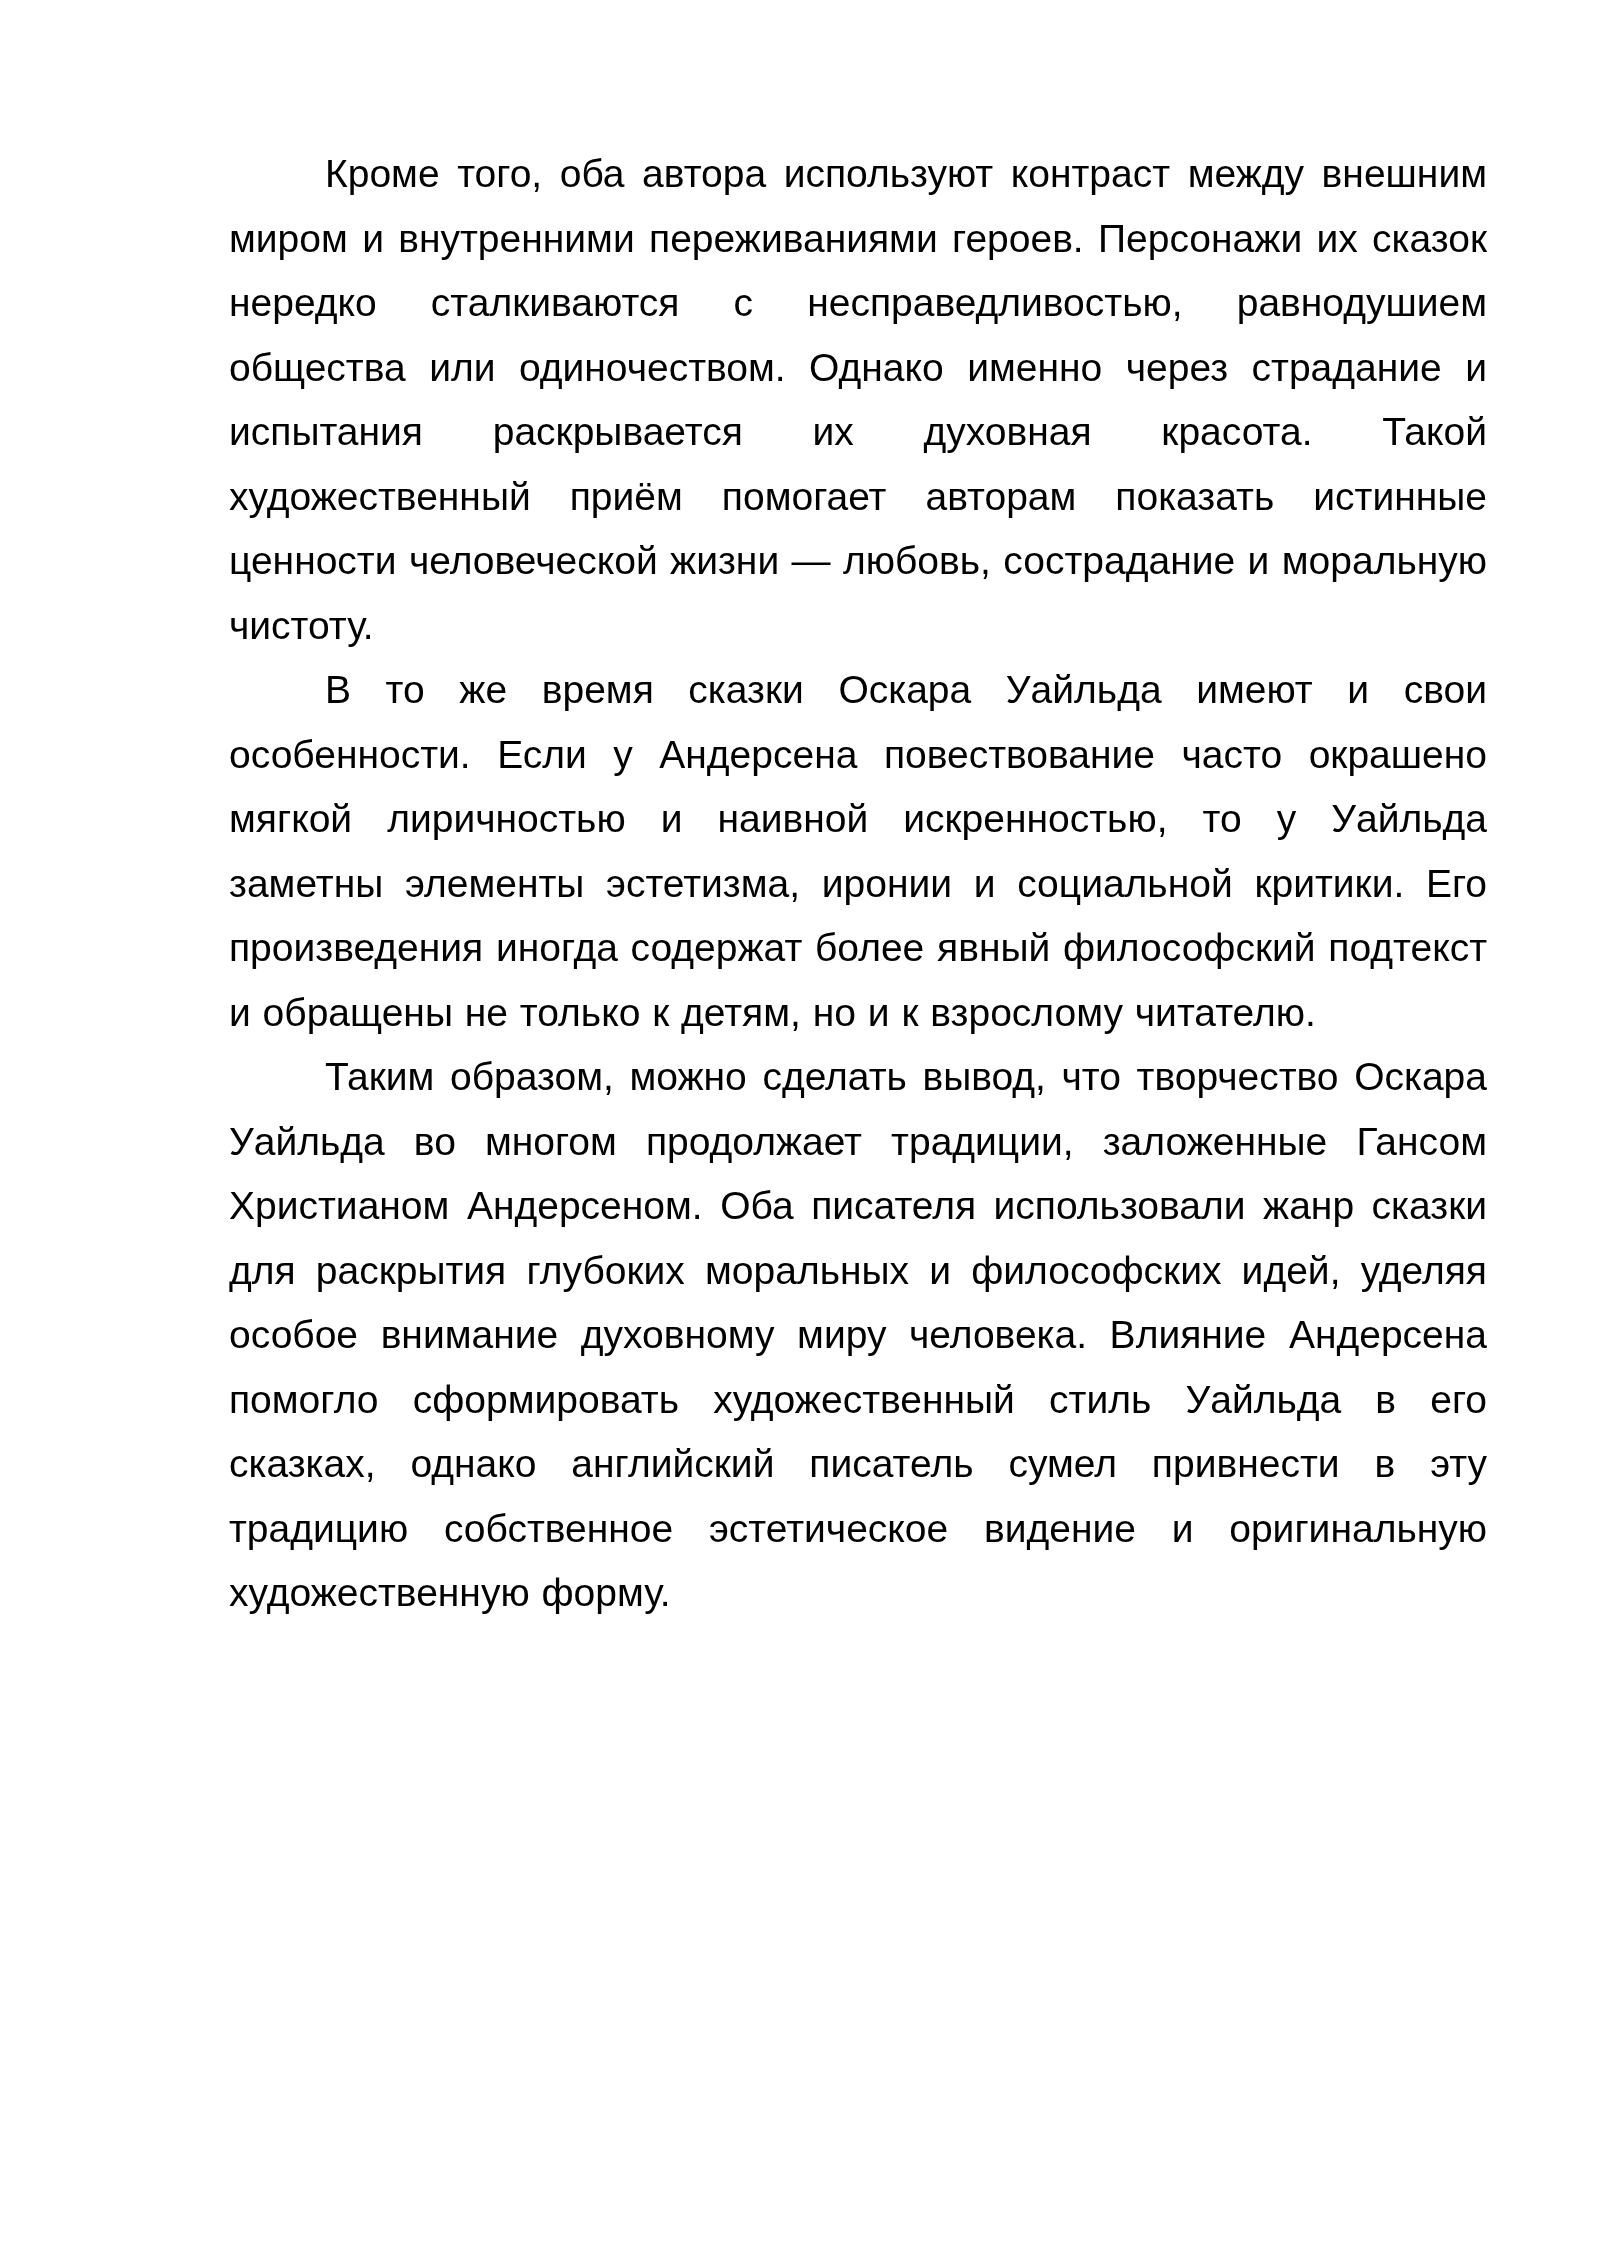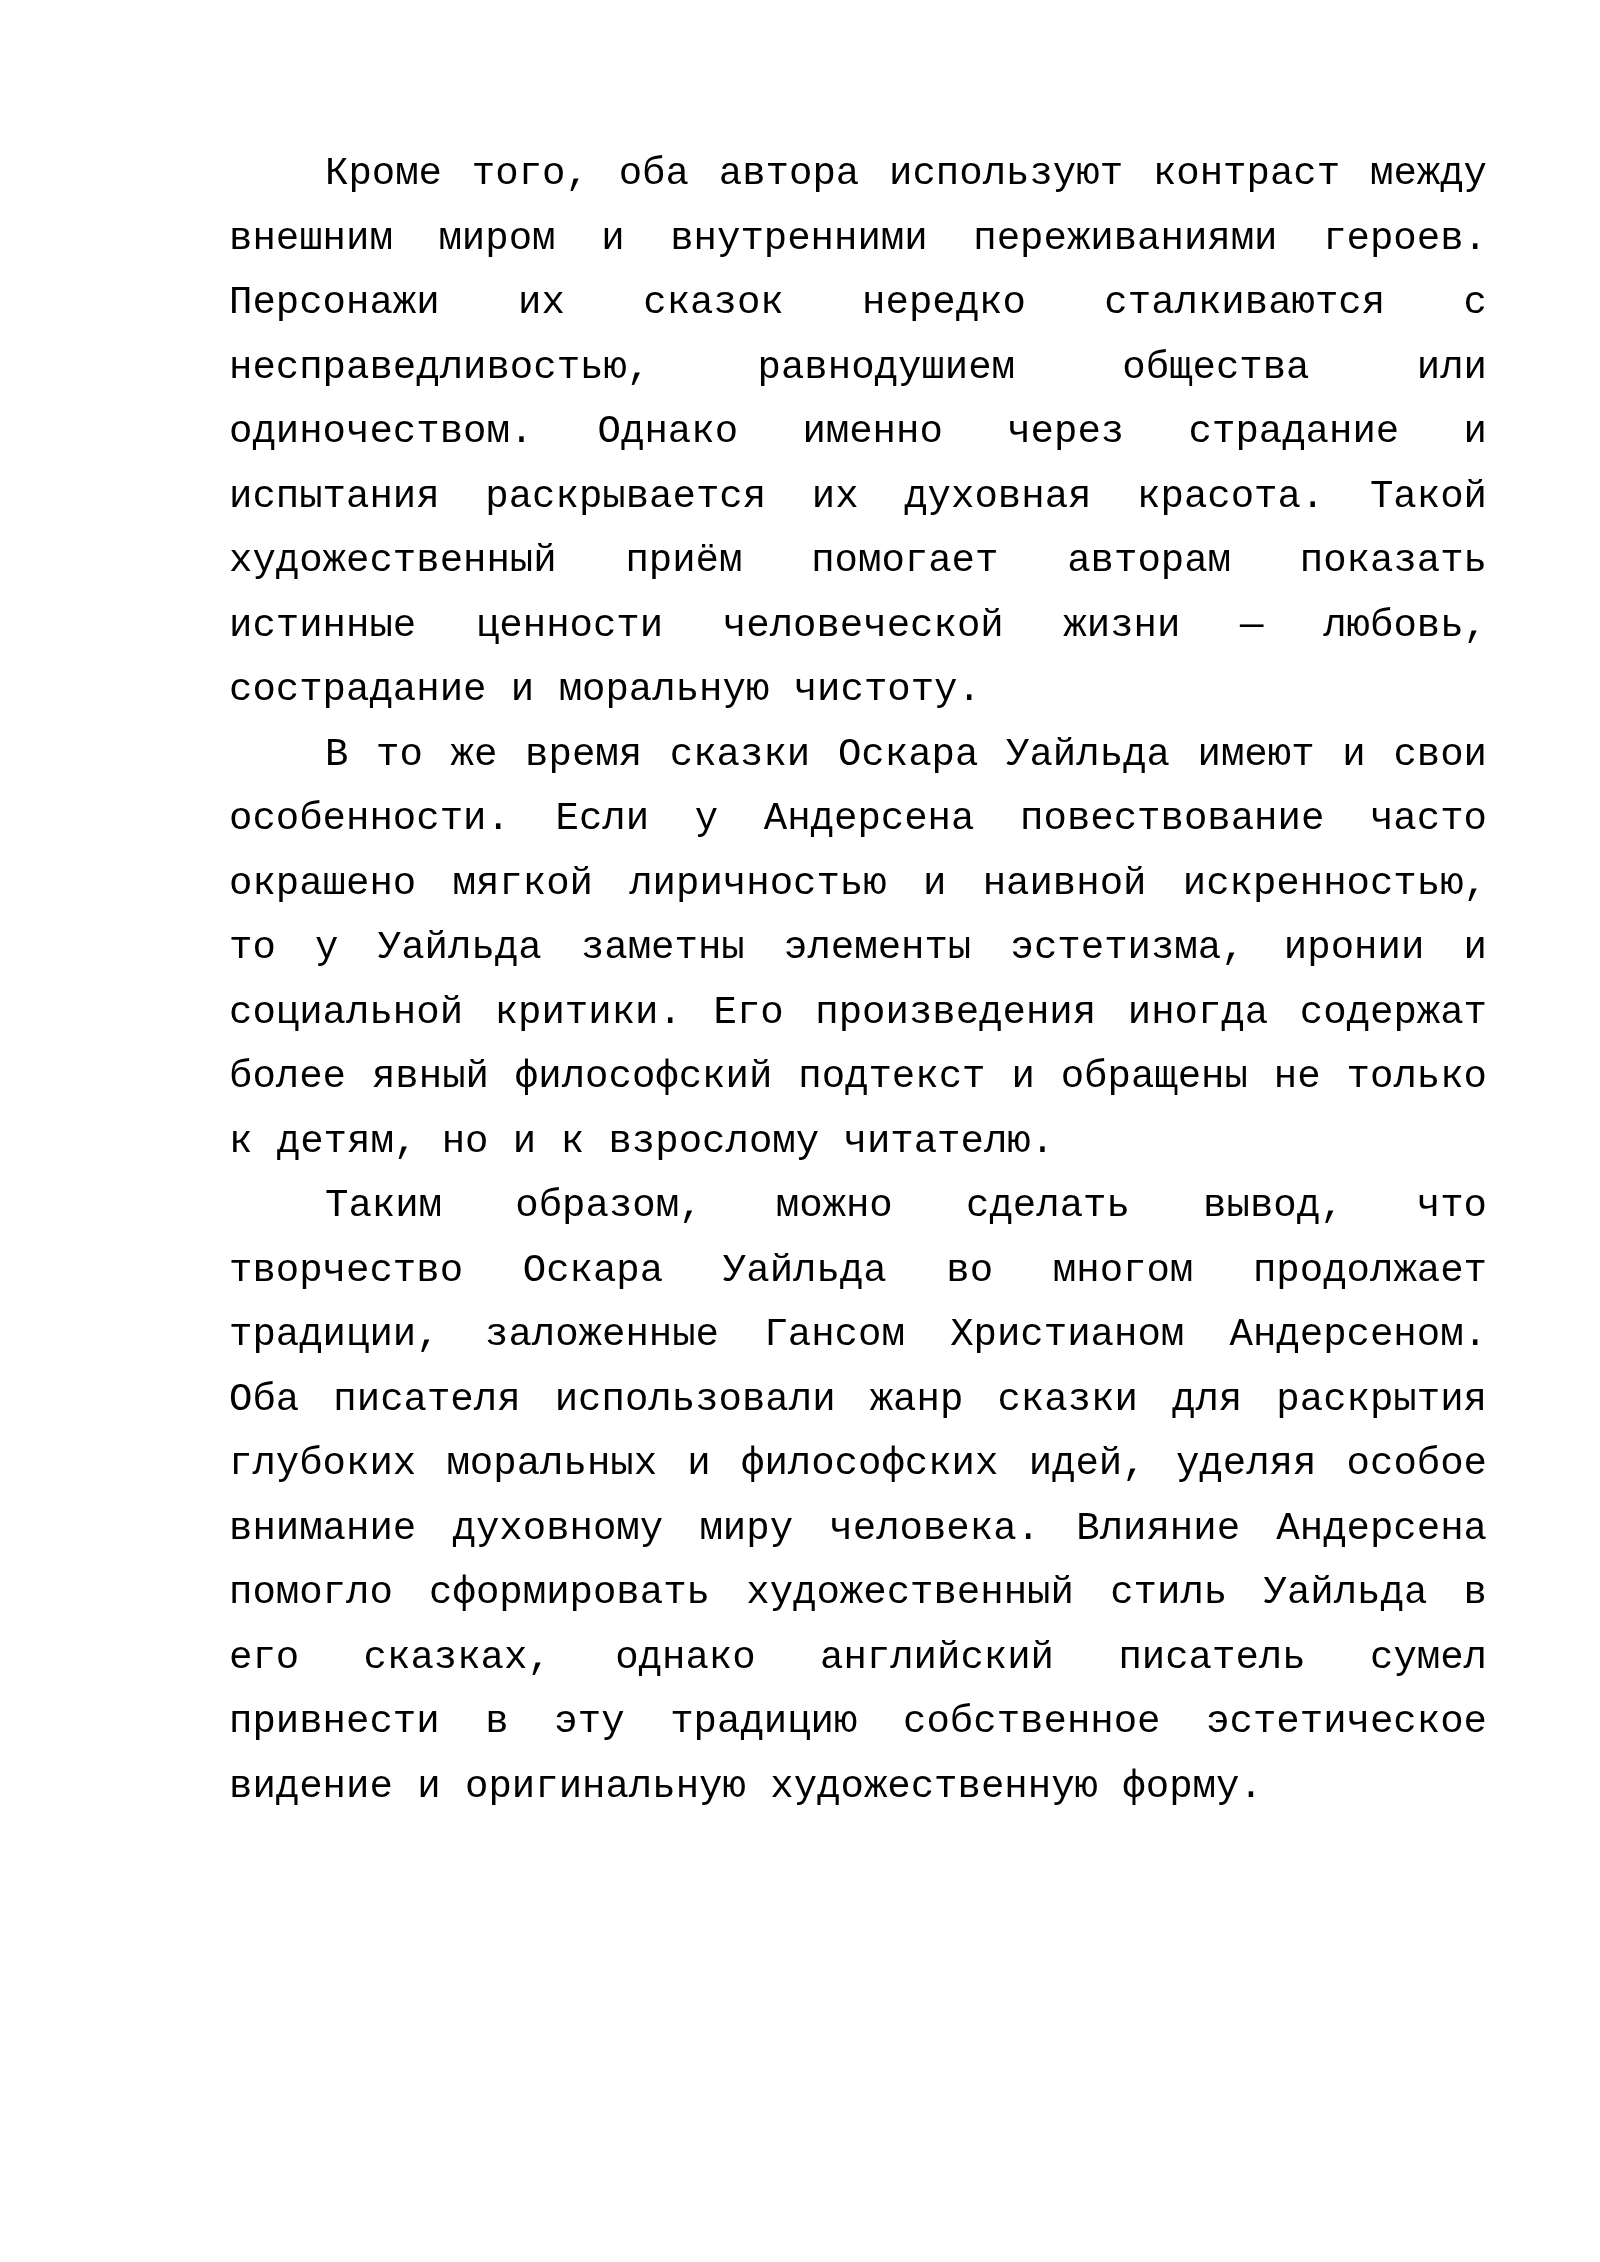--- a/index.html
+++ b/index.html
@@ -16,21 +16,21 @@
     box-sizing: border-box;
     width: 1600px;
     height: 2262px;
     background: #ffffff;
     padding: 142px 113px 0 229px;
     overflow: hidden;
   }
   .para {
     margin: 0;
     padding: 0;
-    font-family: Liberation Mono, monospace;
+    font-family: Liberation Sans, sans-serif;
     font-size: 39px;
     line-height: 64.5px;
     color: #000000;
     text-align: justify;
     text-justify: inter-word;
     text-indent: 96px;
     hyphens: none;
     word-spacing: 1px;
   }
 </style>

